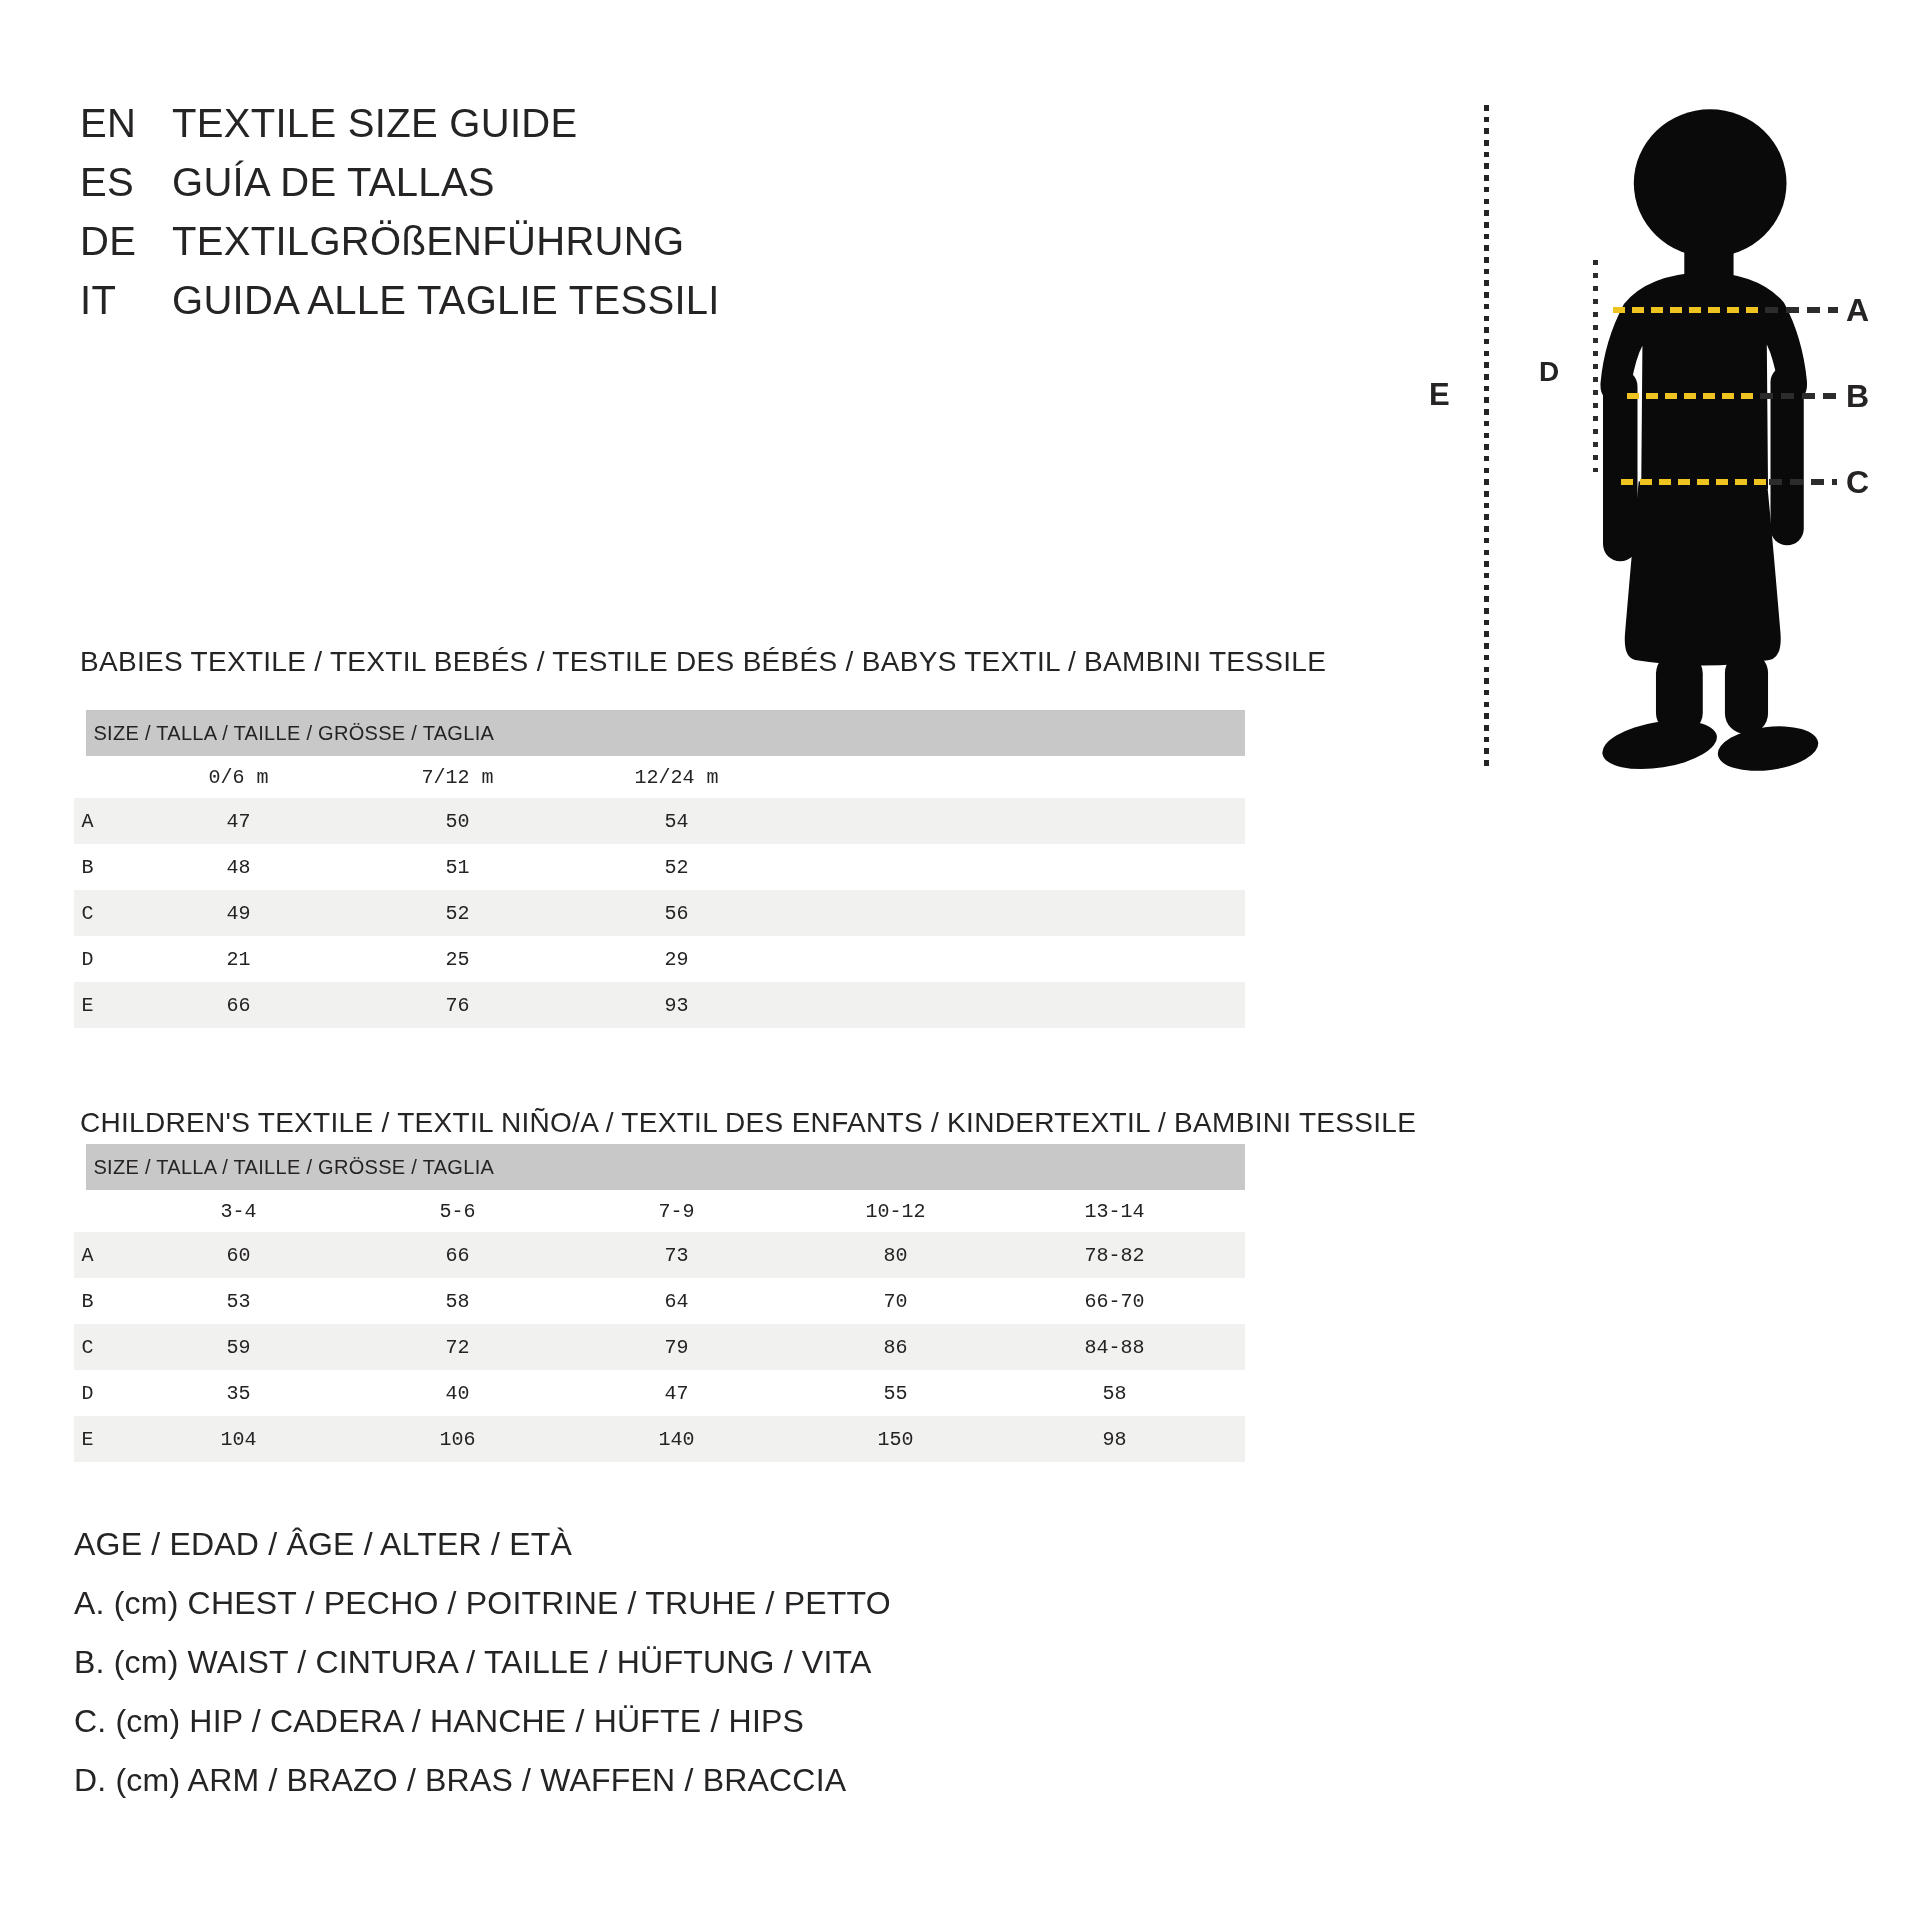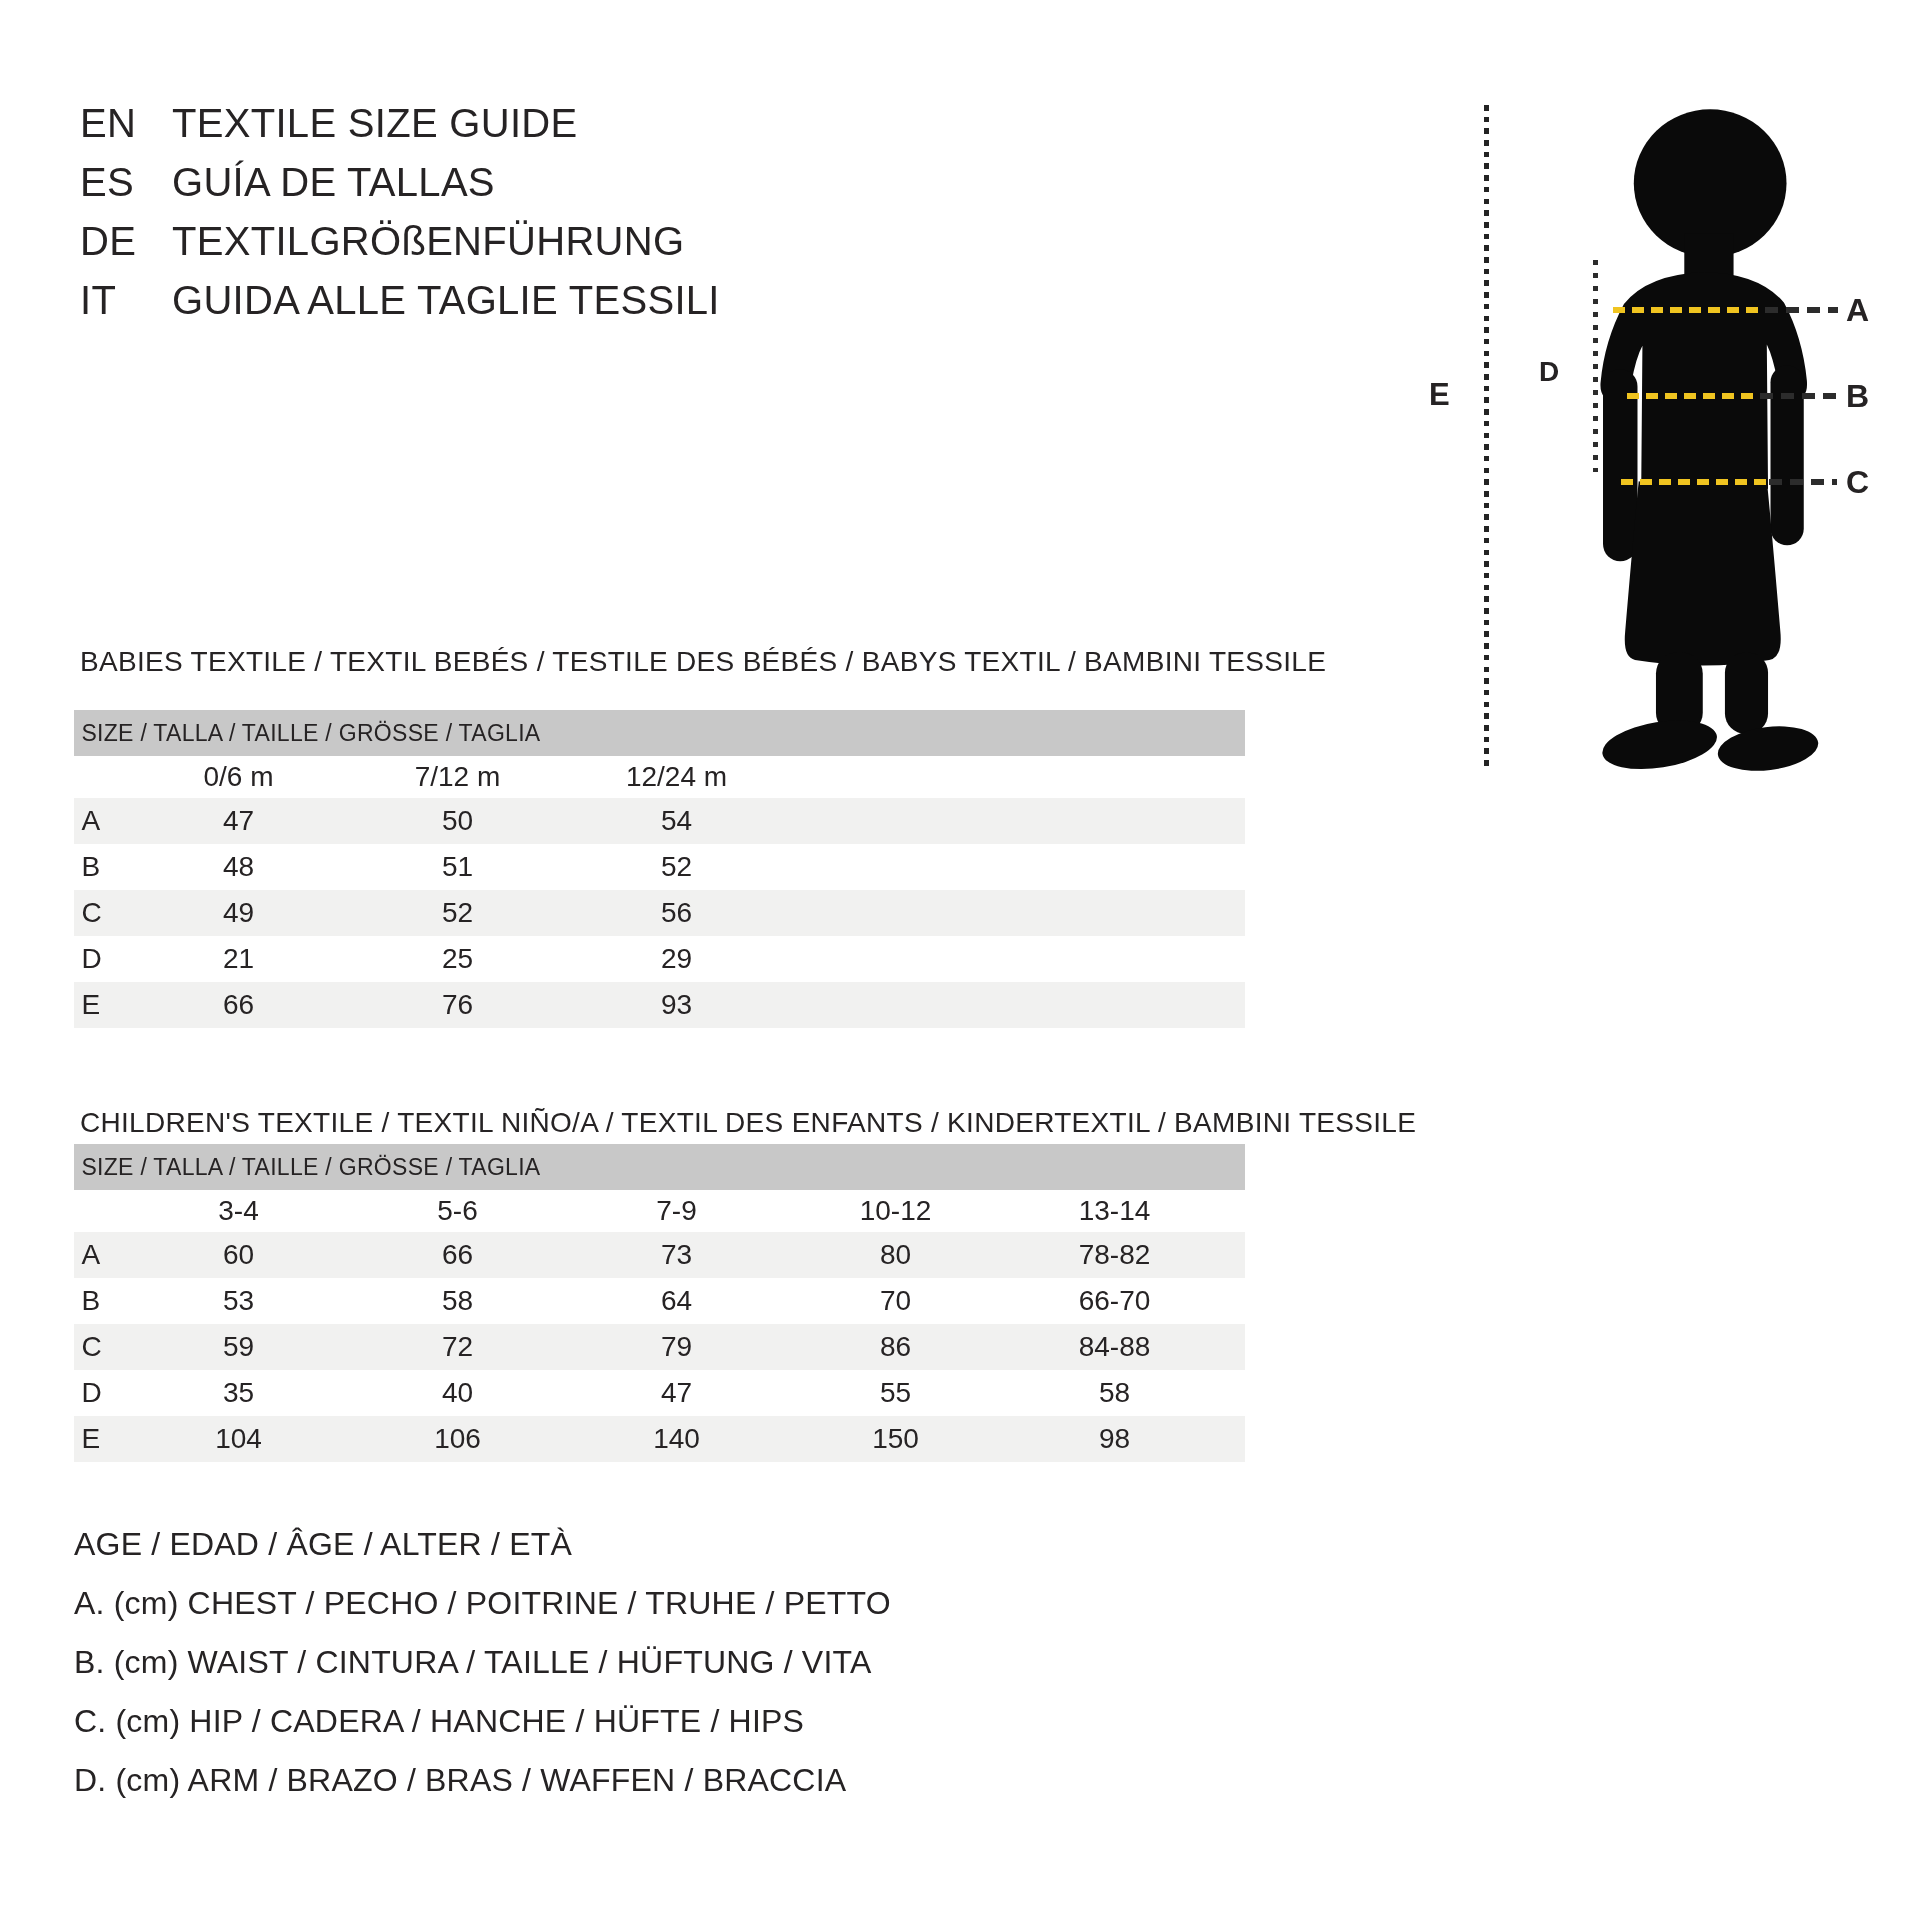--- a/index.html
+++ b/index.html
@@ -17,22 +17,22 @@
   
   .lang-block{position:absolute;left:80px;top:94px;}
   .lang-row{display:flex;line-height:59px;font-size:40px;letter-spacing:0.3px;}
   .lang-code{width:92px;}
   
   .section-title{position:absolute;left:80px;font-size:28px;letter-spacing:0.3px;line-height:37px;white-space:nowrap;}
 
   
   .size-table{position:absolute;left:74px;width:1171px;}
   .size-header-bar{height:46px;background:var(--bar-gray);
-    font-size:23px;line-height:46px;padding-left:7.4px;letter-spacing:0.3px;}
-  .trow{display:grid;align-items:center;font-size:28px;}
+    font-size:20px;line-height:46px;padding-left:7.4px;letter-spacing:0.3px;margin-left:12px;}
+  .trow{display:grid;align-items:center;font-size:20px;font-family:Liberation Mono, monospace;}
   .trow.cols3{grid-template-columns:55px 219px 219px 219px;}
   .trow.cols5{grid-template-columns:55px 219px 219px 219px 219px 219px;}
   .trow.colhead{height:42px;background:#ffffff;}
   .trow.datarow{height:46px;}
   .trow.stripe{background:var(--stripe-gray);}
   .cell{text-align:center;white-space:nowrap;}
   .cell.letter{text-align:left;padding-left:7.4px;}
 
   
   .legend-block{position:absolute;left:74px;top:1515px;}

